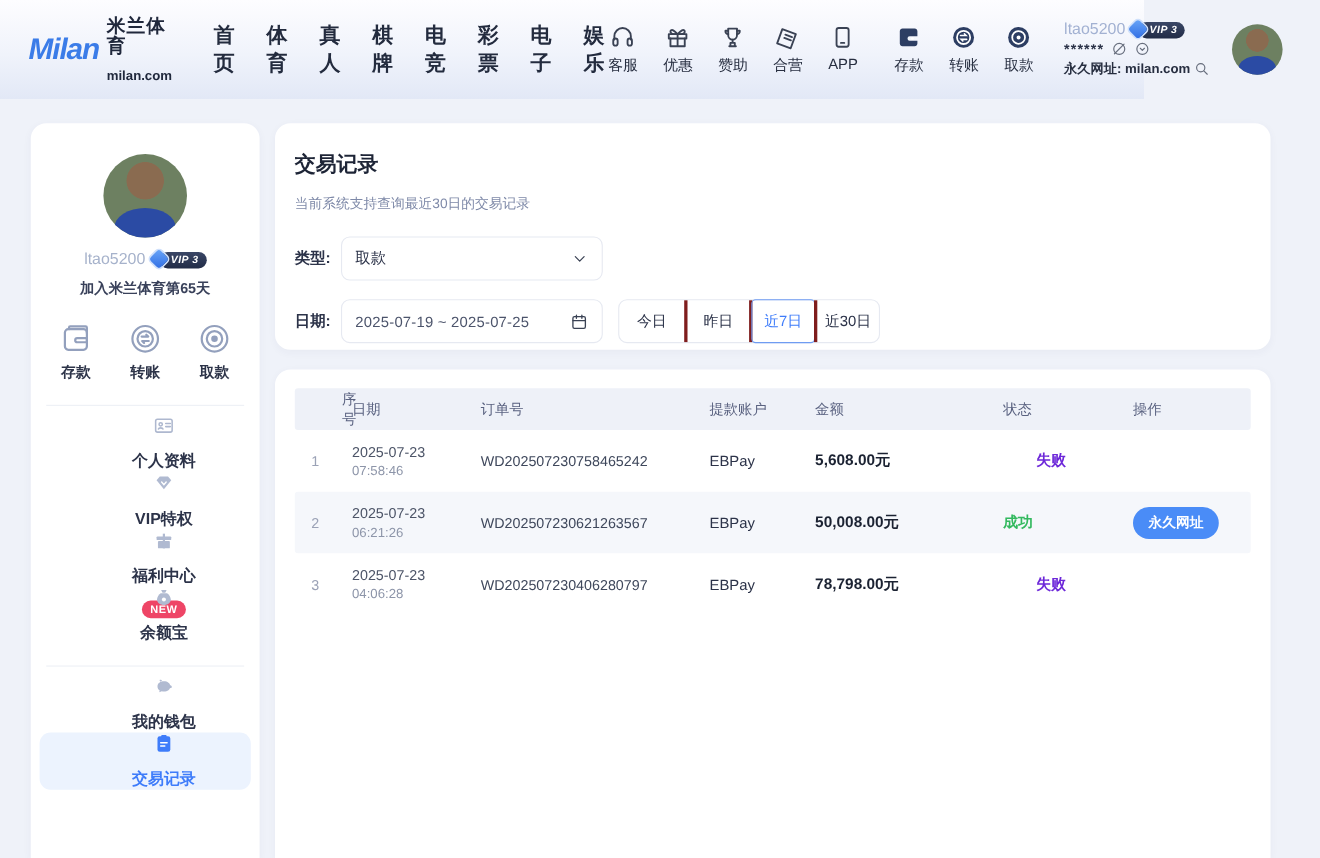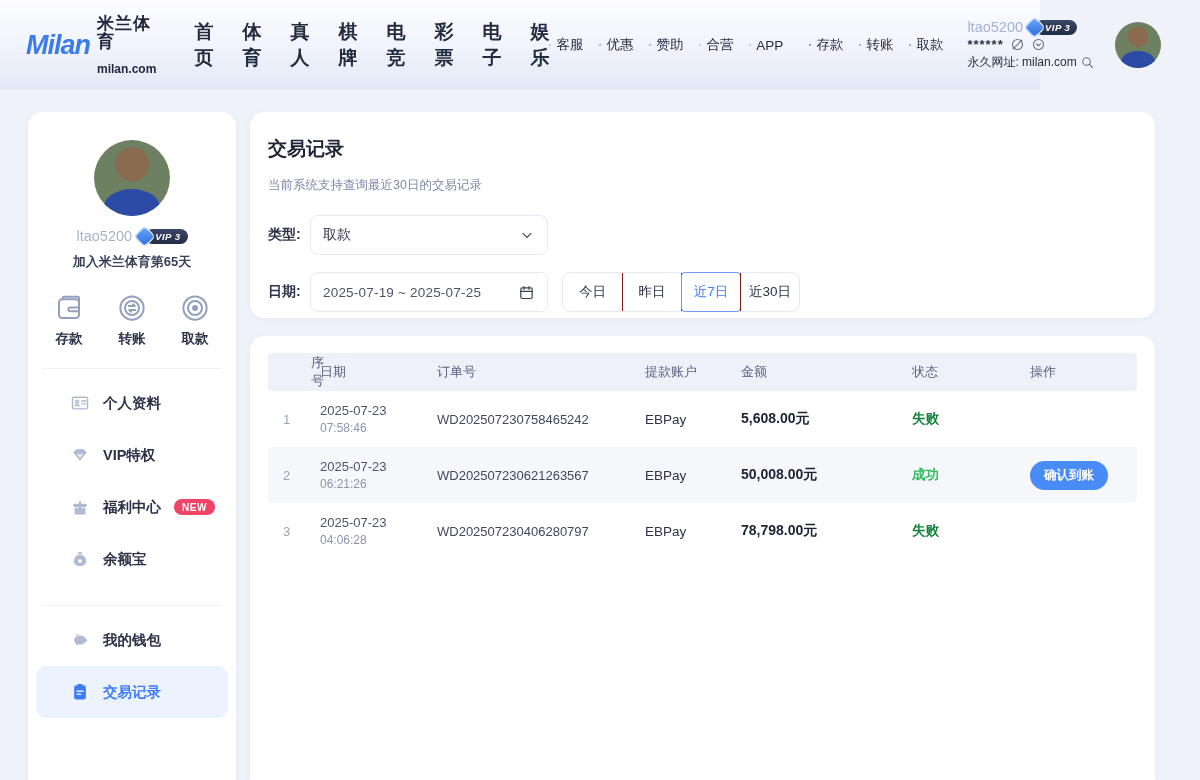--- a/index.html
+++ b/index.html
@@ -12,70 +12,70 @@
     display:flex; align-items:center; padding:0 26px; }
   .logo { display:flex; align-items:center; gap:7px; }
   .logo-script { font-size:27px; font-weight:800; font-style:italic; color:#3b7ce8; letter-spacing:-1px; }
   .logo-stack { display:flex; flex-direction:column; line-height:1.05;gap:12px; }
   .logo-cn { font-size:17px; font-weight:800; color:#20283c; letter-spacing:1px; }
   .logo-domain { font-size:12px; font-weight:800; color:#20283c; }
   .mainnav { display:flex; gap:29px; margin-left:38px; }
   .mainnav span { font-size:19px; font-weight:700; color:#232b3e; cursor:pointer; }
   .top-right { margin-left:auto; display:flex; align-items:center; gap:16px; }
   .icon-group { display:flex; gap:16px; }
-  .icon-item { display:flex; flex-direction:row; align-items:center; gap:5px; width:34px; cursor:pointer; }
+  .icon-item { display:flex; flex-direction:column; align-items:center; gap:5px; width:34px; cursor:pointer; }
   .icon-item svg { width:24px; height:24px; }
   .icon-item .lbl { font-size:13.5px; color:#272e40; white-space:nowrap; }
   .wallet-group { margin-left:10px; }
   .userinfo { display:flex; flex-direction:column; gap:2px; margin-left:8px; min-width:128px; }
   .user-line1 { display:flex; align-items:center; gap:5px; }
   .u-name { font-size:14.5px; color:#a2b1d2; }
-  .vip-badge { display:flex; align-items:center; height:15px; }
+  .vip-badge { display:flex; align-items:flex-start; height:15px; }
   .vip-diamond { width:13px; height:13px; background:linear-gradient(135deg,#6aa6f8,#2f6de4); transform:rotate(45deg); border-radius:3px; margin-right:-6px; z-index:2; box-shadow:0 0 0 1.5px #cfe0fb; }
   .vip-pill { background:linear-gradient(180deg,#3a4766,#222c47); color:#fff; font-size:9.5px; font-weight:800; font-style:italic; padding:2px 7px 2px 10px; border-radius:8px; letter-spacing:.5px; }
   .user-line2 { display:flex; align-items:center; gap:6px; }
   .masked { font-size:13px; font-weight:800; color:#2c3349; letter-spacing:1px; }
   .mini-ico { width:15px; height:15px; opacity:.75; }
-  .user-line3 { display:flex; align-items:center; gap:3px; font-size:12px; color:#272e40; font-weight:400; white-space:nowrap; }
+  .user-line3 { display:flex; align-items:center; gap:3px; font-size:12px; color:#272e40; font-weight:700; white-space:nowrap; }
   .avatar { border-radius:50%; background:radial-gradient(circle at 50% 32%, #8a6b50 0 26%, #6d8061 27% 100%); position:relative; overflow:hidden; flex:0 0 auto; }
   .avatar::after { content:""; position:absolute; left:50%; bottom:-12%; transform:translateX(-50%); width:74%; height:48%; background:#2b4ba4; border-radius:50% 50% 0 0; }
   .avatar-lg { width:46px; height:46px; margin-left:4px; }
 
   
   .sidebar { position:absolute; left:28px; top:112px; width:208px; height:668px; background:#fff; border-radius:14px 14px 0 0; box-shadow:0 2px 8px rgba(40,60,110,.04); overflow:hidden; }
   .side-avatar { width:76px; height:76px; margin:28px auto 12px; }
   .side-userline { display:flex; justify-content:center; align-items:center; gap:6px; }
   .side-uname { font-size:14.5px; color:#a6b2cb; }
   .side-join { text-align:center; font-size:13px; color:#39415a; margin-top:9px; font-weight:600; }
   .shortcuts { display:flex; justify-content:space-between; padding:0 26px; margin-top:22px; }
   .shortcut { display:flex; flex-direction:column; align-items:center; gap:7px; cursor:pointer; }
   .shortcut svg { width:30px; height:30px; }
   .shortcut .lbl { font-size:13.5px; color:#2d3449; font-weight:600; }
   .side-divider { height:1px; background:#edf0f6; margin:20px 14px 8px; }
-  .menu-item { display:flex; align-items:center; gap:13px; height:52px; padding-left:34px; cursor:pointer; position:relative; margin:0 8px; border-radius:10px; }
+  .menu-item { display:flex; align-items:center; gap:13px; height:52px; padding-left:34px; cursor:pointer; position:relative; margin:0 8px; border-radius:10px;flex-direction:column; }
   .menu-item svg { width:20px; height:20px; flex:0 0 auto; }
   .menu-item .lbl { font-size:14.5px; color:#2c3349; font-weight:600; }
   .menu-item.active { background:#ecf3fe; }
   .menu-item.active .lbl { color:#3e7cfa; }
   .new-badge { background:#ee4566; color:#fff; font-size:10px; font-weight:800; padding:2.5px 8px; border-radius:9px; letter-spacing:.5px; }
 
   
   .filter-card { position:absolute; left:250px; top:112px; width:905px; height:206px; background:#fff; border-radius:14px; box-shadow:0 2px 8px rgba(40,60,110,.04); padding:24px 18px; }
   .page-title { font-size:19px; font-weight:800; color:#1d2436; }
   .page-subtitle { font-size:12.5px; color:#7e89a8; margin-top:15px; }
   .frow { display:flex; align-items:center; margin-top:17px; }
   .frow.first { margin-top:21px; }
   .flabel { width:42px; font-size:14px; color:#2c3349; font-weight:600; }
   .select-box, .date-box { width:238px; height:40px; border:1px solid #e6e9f1; border-radius:8px; display:flex; align-items:center; padding:0 12px; background:#fff; cursor:pointer; }
   .select-box .val { font-size:14px; color:#2c3349; }
   .select-box .chev { margin-left:auto; }
   .date-box .val { font-size:13.5px; color:#4c546b; letter-spacing:.2px; }
   .date-box svg { margin-left:auto; }
   .seg-group { display:flex; margin-left:14px; border:1px solid #e6e9f1; border-radius:8px; background:#fff; height:40px; overflow:visible; }
-  .seg { width:59px; display:flex; align-items:center; justify-content:center; font-size:13.5px; color:#2c3349; cursor:pointer; border-left:1px solid #7f1d1d; position:relative; }
+  .seg { width:59px; display:flex; align-items:center; justify-content:center; font-size:13.5px; color:#2c3349; cursor:pointer; border-left:3px solid #7f1d1d; position:relative; }
   .seg:first-child { border-left:none; }
   .seg.active { color:#3e7cfa; }
   .seg.active::after { content:""; position:absolute; inset:-1px; border:1px solid #6f9cf2; border-radius:4px; }
   .action-btns { margin-left:auto; display:flex; gap:10px; }
   .btn-query { width:104px; height:40px; border:none; border-radius:20px; background:#a9c5f8; color:#fff; font-size:14.5px; font-weight:600; display:flex; align-items:center; justify-content:center; gap:8px; cursor:pointer; font-family:inherit; }
   .spinner { width:14px; height:14px; border:2px solid rgba(255,255,255,.95); border-top-color:transparent; border-radius:50%; display:inline-block; }
   .btn-reset { width:105px; height:40px; border:1px solid #e2e5ee; border-radius:8px; background:#fff; color:#2c3349; font-size:14.5px; font-weight:600; cursor:pointer; font-family:inherit; }
 
   .table-card { position:absolute; left:250px; top:336px; width:905px; height:444px; background:#fff; border-radius:14px 14px 0 0; box-shadow:0 2px 8px rgba(40,60,110,.04); padding:17px 18px; }
   .tgrid { display:grid; grid-template-columns:52px 117px 208px 96px 171px 118px 1fr; align-items:center; }
@@ -84,21 +84,21 @@
   .thead .th:first-child { padding-left:15px;margin-left:28px; }
   .trow { height:56px; }
   .trow.alt { background:#f5f7fb; border-radius:3px; }
   .td { font-size:13.5px; color:#2c3349; }
   .td.idx { padding-left:15px; color:#9ba2b6; font-size:13px; }
   .td .d1 { font-size:13px; color:#4d5568; }
   .td .d2 { font-size:12px; color:#8d95a9; margin-top:3px; }
   .td.order { color:#3f485c; font-size:13px; }
   .td.amount { font-weight:800; color:#1b2232; font-size:14px; }
   .td.status { font-weight:600; }
-  .td.status.fail { color:#15803d; }
+  .td.status.fail { color:#6d28d9;margin-left:30px; }
   .td.status.success { color:#33b95f; }
   .btn-confirm { background:#4a8cf7; color:#fff; border:none; border-radius:15px; height:29px; padding:0 14px; font-size:12.5px; font-weight:600; cursor:pointer; font-family:inherit; }
 
   svg.ico { stroke:#3a4254; fill:none; stroke-width:1.7; stroke-linecap:round; stroke-linejoin:round; }
   svg.ico-navy { fill:#2d3e63; stroke:none; }
   svg.ico-slate { stroke:#93a0bd; fill:none; stroke-width:1.6; stroke-linecap:round; stroke-linejoin:round; }
   svg.ico-menu { stroke:#aeb8cf; fill:none; stroke-width:1.7; stroke-linecap:round; stroke-linejoin:round; }
   svg.ico-menu-fill { fill:#b0bad1; stroke:none; }
   svg.ico-blue-fill { fill:#3e7cfa; stroke:none; }
 </style>
@@ -382,21 +382,21 @@
         <span class="td idx">2</span>
         <span class="td">
           <div class="d1">2025-07-23</div>
           <div class="d2">06:21:26</div>
         </span>
         <span class="td order">WD202507230621263567</span>
         <span class="td">EBPay</span>
         <span class="td amount">50,008.00元</span>
         <span class="td status success">成功</span>
         <span class="td">
-          <button class="btn-confirm">确认到账</button>
+          <button class="btn-confirm">永久网址</button>
         </span>
       </div>
       <div class="tgrid trow">
         <span class="td idx">3</span>
         <span class="td">
           <div class="d1">2025-07-23</div>
           <div class="d2">04:06:28</div>
         </span>
         <span class="td order">WD202507230406280797</span>
         <span class="td">EBPay</span>

